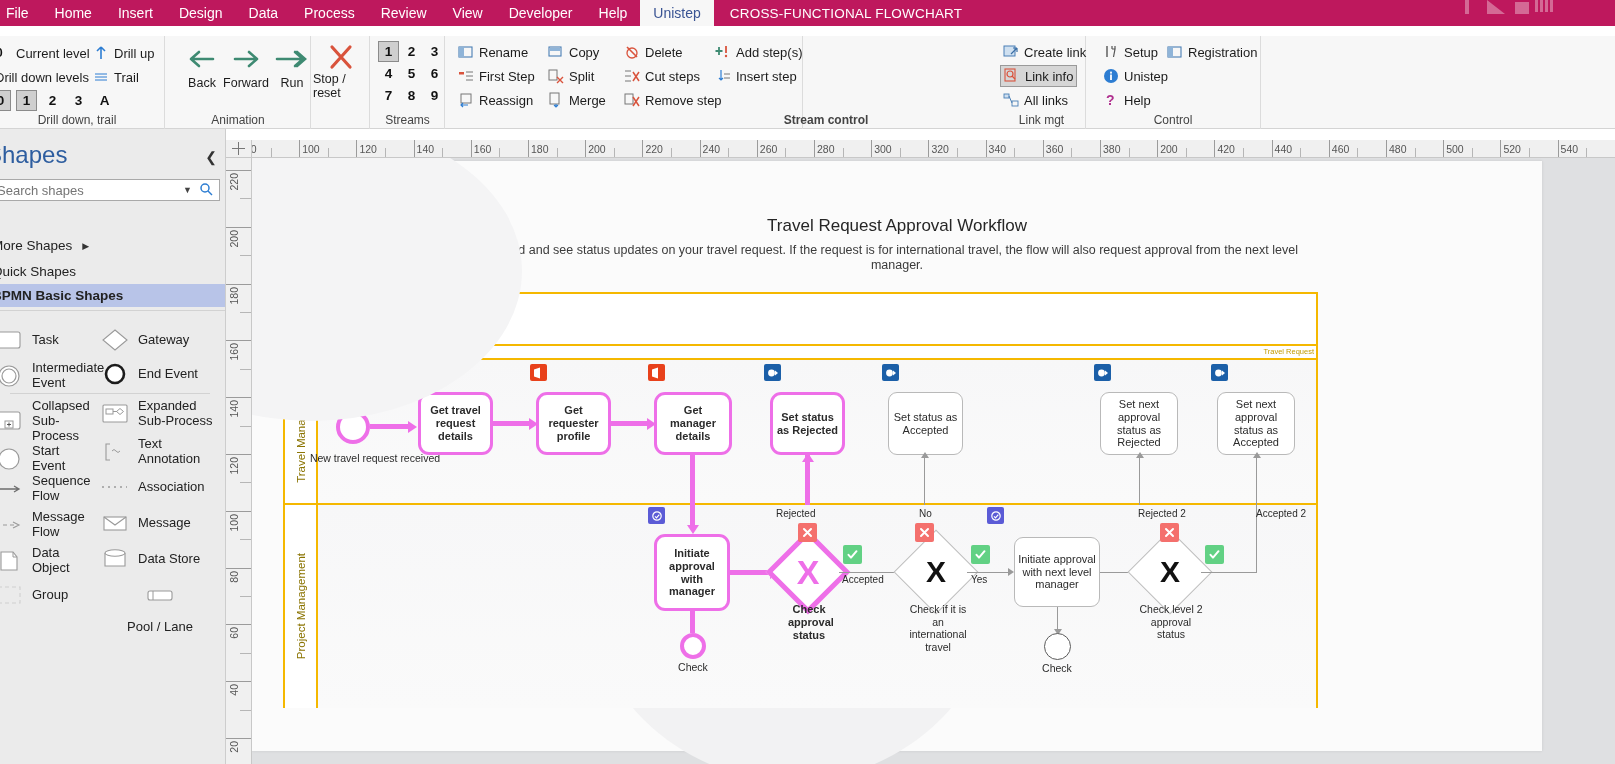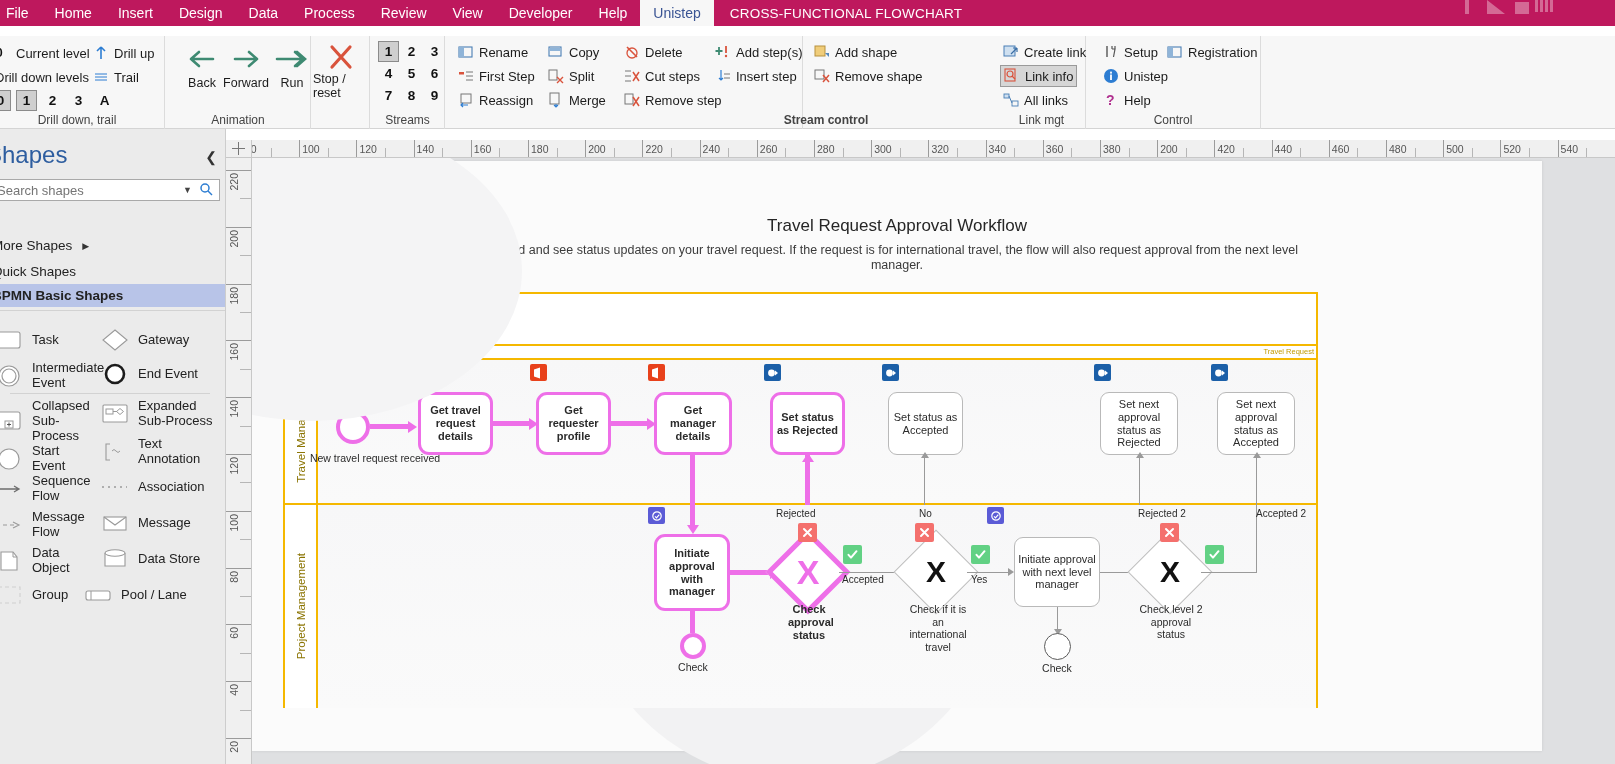--- a/index.html
+++ b/index.html
@@ -478,36 +478,20 @@
             <g stroke="#777" stroke-width="1">
               <line x1="9" y1="6" x2="15" y2="6"></line>
               <line x1="9" y1="10" x2="15" y2="10"></line>
             </g>
           </svg></span>
       <span>Insert step</span>
     </div>
     <div class="grp-label" style="left:280px;width:200px;font-weight:bold;">Stream control</div>
   </div>
 
-  <div class="grp" style="left:804px; width:111px; border-right:none;">
-    <div class="rbtn" style="position:absolute;left:7px;top:5px;">
-      <span class="ico"><svg width="16" height="16" viewBox="0 0 16 16">
-            <rect x="1" y="2" width="10" height="10" fill="#f0cd7a" stroke="#b7913f" stroke-width="1"></rect>
-            <path d="M11 9 L15 9 L15 13 Z" fill="#5588bb"></path>
-          </svg></span>
-      <span>Add shape</span>
-    </div>
-    <div class="rbtn" style="position:absolute;left:7px;top:29px;">
-      <span class="ico"><svg width="16" height="16" viewBox="0 0 16 16">
-            <rect x="1" y="2" width="9" height="9" fill="none" stroke="#777" stroke-width="1"></rect>
-            <path d="M9 7 L15 14 M15 7 L9 14" stroke="#d9533c" stroke-width="1.5"></path>
-          </svg></span>
-      <span>Remove shape</span>
-    </div>
-  </div>
 
 
   <div class="grp" style="left:998px; width:88px;">
     <div class="rbtn" style="position:absolute;left:2px;top:5px;">
       <span class="ico"><svg width="16" height="16" viewBox="0 0 16 16">
             <rect x="1" y="2" width="11" height="10" fill="#cfe0f0" stroke="#4a7fb5" stroke-width="1"></rect>
             <path d="M8 10 L14 4 M14 4 L10 4 M14 4 L14 8" stroke="#3a6ea5" stroke-width="1.2" fill="none"></path>
           </svg></span>
       <span>Create link</span>
     </div>
@@ -693,21 +677,21 @@
         </svg></span>
     <span>Data Store</span>
   </div>
 
   <div class="stencil" style="left:-6px; top:453px; width:100px;">
     <span class="sg"><svg width="30" height="26" viewBox="0 0 30 26">
           <rect x="4" y="5" width="22" height="16" fill="none" stroke="#d0d0d0" stroke-width="1.1" stroke-dasharray="4,3"></rect>
         </svg></span>
     <span>Group</span>
   </div>
-  <div class="stencil" style="left:83px; top:453px; width:120px;">
+  <div class="stencil" style="left:100px; top:453px; width:120px;flex-direction:column;">
     <span class="sg"><svg width="30" height="26" viewBox="0 0 30 26">
           <rect x="3" y="9" width="24" height="9" rx="2" fill="#fff" stroke="#9a9a9a" stroke-width="1.1"></rect>
           <line x1="8" y1="9" x2="8" y2="18" stroke="#9a9a9a" stroke-width="1"></line>
         </svg></span>
     <span>Pool / Lane</span>
   </div>
 </div>
 
 <div class="corner"></div>
 <div class="ruler-h" id="rulerH">

